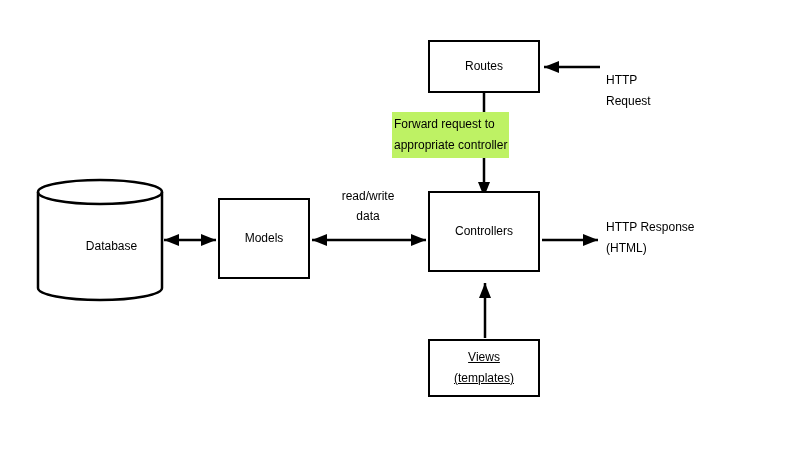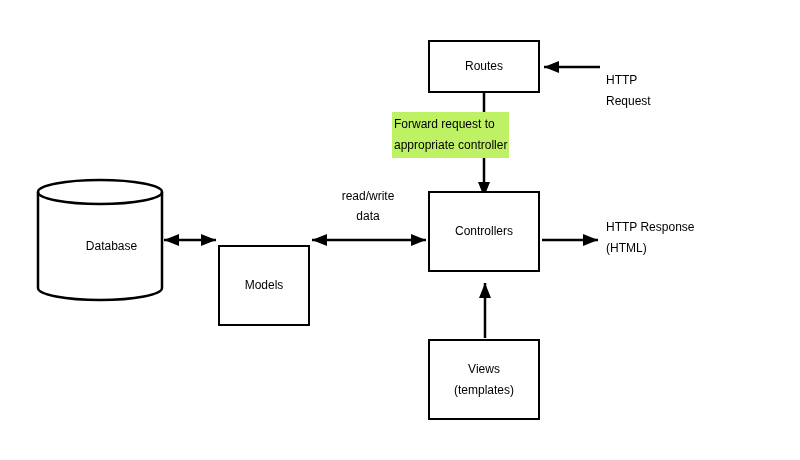--- a/index.html
+++ b/index.html
@@ -30,23 +30,23 @@
     border: 2px solid #000000;
     background: #ffffff;
     display: flex;
     align-items: center;
     justify-content: center;
     text-align: center;
     white-space: pre-line;
     line-height: 21px;
   }
   .box-routes      { left: 428px; top: 40px;  width: 112px; height: 53px; }
-  .box-models      { left: 218px; top: 198px; width: 92px;  height: 81px; margin-top: 47px; }
+  .box-models      { left: 218px; top: 198px; width: 92px;  height: 81px; }
   .box-controllers { left: 428px; top: 191px; width: 112px; height: 81px; }
-  .box-views       { left: 428px; top: 339px; width: 112px; height: 81px; }
+  .box-views       { left: 428px; top: 339px; width: 112px; height: 58px; text-decoration: underline; }
   .lbl {
     position: absolute;
     white-space: pre-line;
     line-height: 21px;
   }
   .lbl-database  { left: 38px;  top: 236px; width: 147px; text-align: center; }
   .lbl-request   { left: 606px; top: 46px; margin-top: 24px; }
   .lbl-forward   { left: 392px; top: 112px; background: #bef264; padding: 2px 2px; }
   .lbl-readwrite { left: 321px; top: 186px; width: 94px; text-align: center; line-height: 20px; }
   .lbl-response  { left: 606px; top: 217px; }

